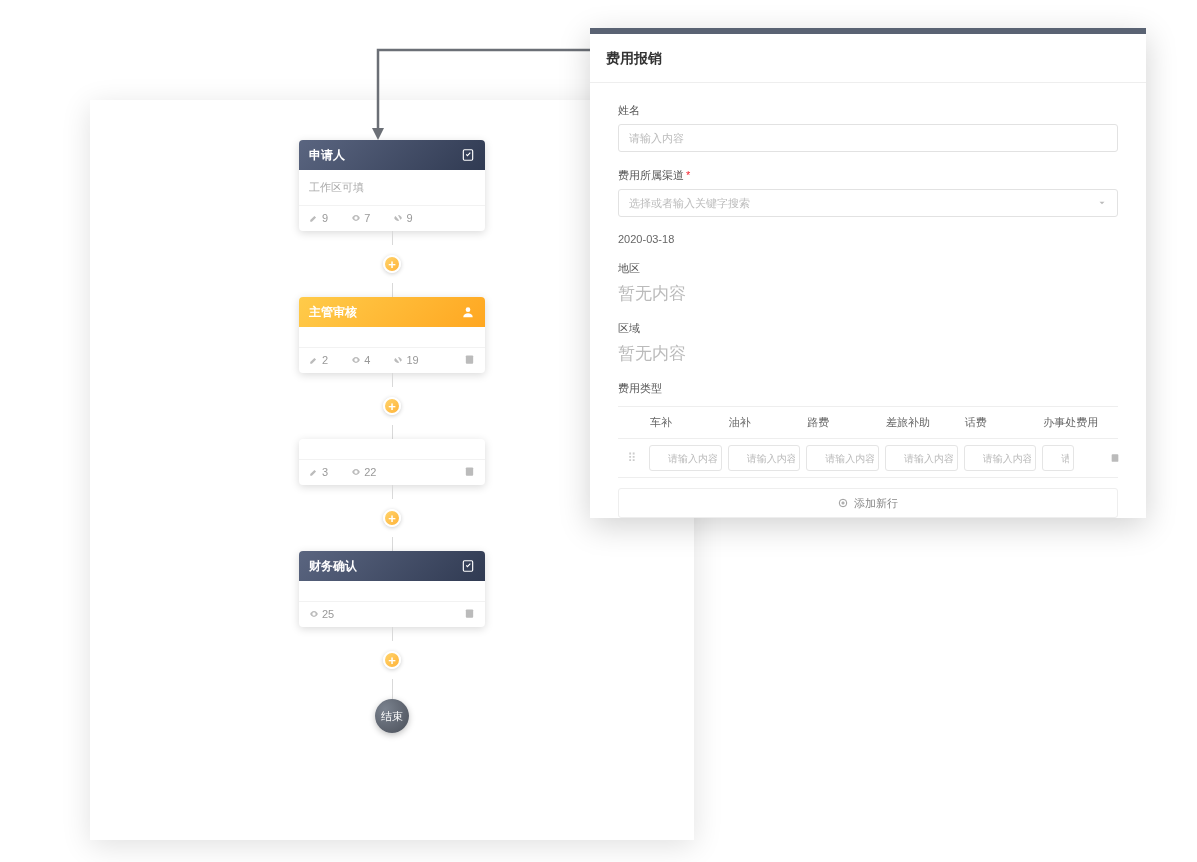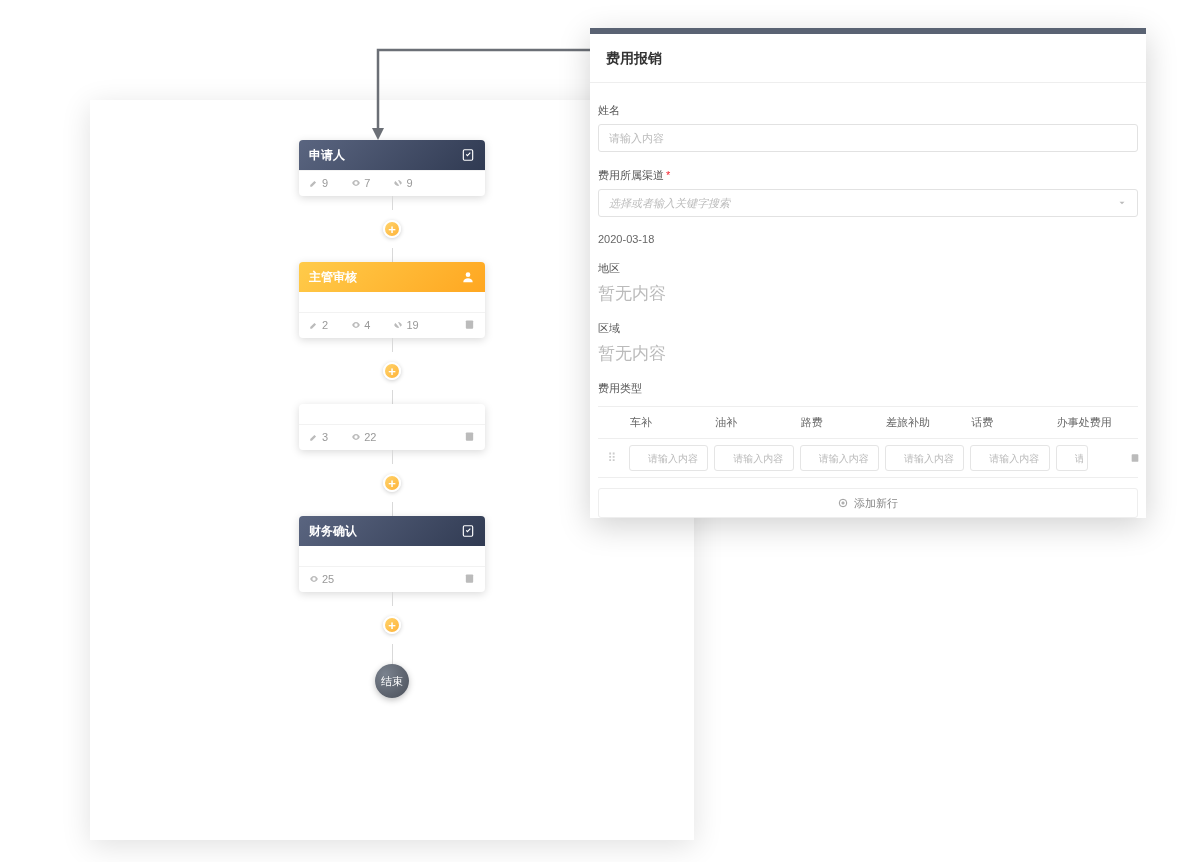--- a/index.html
+++ b/index.html
@@ -125,38 +125,38 @@
     z-index: 10;
   }
   .form-topbar { height: 6px; background: #5a6373; }
   .form-title {
     padding: 16px 16px 14px 16px;
     font-size: 14px;
     font-weight: 600;
     color: #333;
     border-bottom: 1px solid #eee;
   }
-  .form-body { padding: 4px 8px 16px; }
+  .form-body { padding: 4px 28px 16px; }
 
   .form-item { margin-top: 16px; }
   .form-label { font-size: 11px; color: #555; margin-bottom: 6px; }
   .form-label .req { color: #f5222d; margin-left: 2px; }
 
   .text-input, .select-input {
     width: 100%;
     height: 28px;
     border: 1px solid #e2e2e2;
     border-radius: 3px;
     padding: 0 10px;
     font-size: 11px;
     color: #333;
     background: #fff;
   }
   .text-input::placeholder, .select-placeholder { color: #bbb; }
-  .select-input { display:flex; align-items:center; justify-content:space-between;font-style:italic; }
+  .select-input { display:flex; align-items:center; justify-content:space-between; }
   .select-input svg { width:10px; height:10px; fill:#bbb; }
 
   .static-value { font-size: 11px; color: #666; }
   .placeholder-text { font-size: 17px; color: #bbb; }
 
   
   .table-wrap { margin-top: 10px; border-top:1px solid #eee; }
   .table-head, .table-row {
     display: grid;
     grid-template-columns: 28px repeat(6, 1fr);
@@ -209,20 +209,21 @@
   <div class="flow-container">
 
     <div class="node-card">
       <div class="node-header dark">
         <span>申请人</span>
         <svg class="hdr-icon" viewBox="0 0 24 24">
             <rect x="4" y="3" width="16" height="18" rx="2" fill="none" stroke="#fff" stroke-width="2"></rect>
             <path d="M16 8l-5 5-2-2" fill="none" stroke="#fff" stroke-width="2"></path>
           </svg>
       </div>
+      <div class="node-body">工作区可填</div>
       <div class="node-footer">
         <div class="stats">
           <span>
               <svg viewBox="0 0 24 24">
                 <path d="M3 17l10-10 4 4-10 10H3v-4z"></path>
               </svg>
               <span>9</span>
             </span>
           <span>
               <svg viewBox="0 0 24 24">

